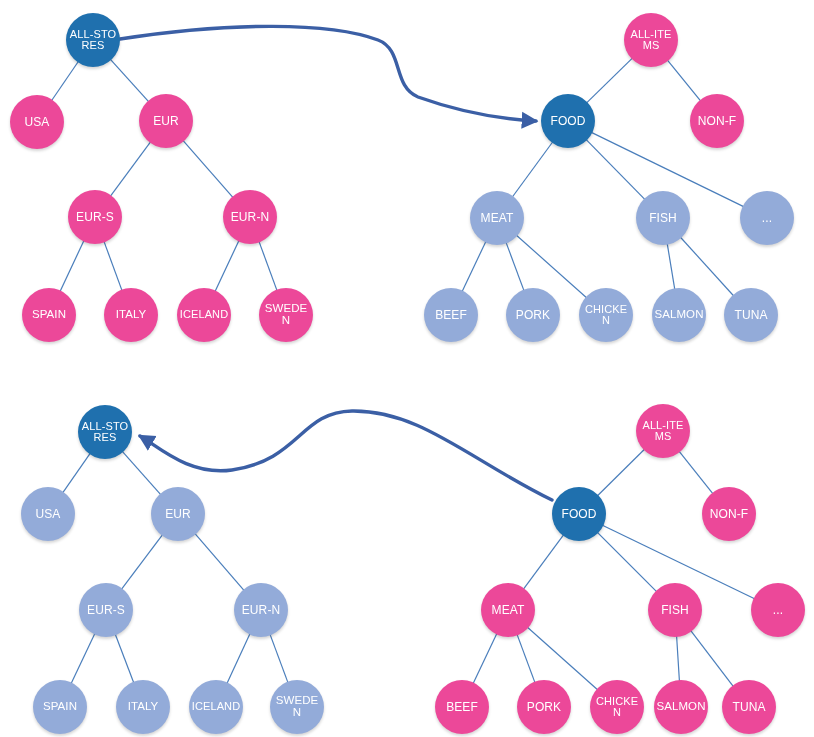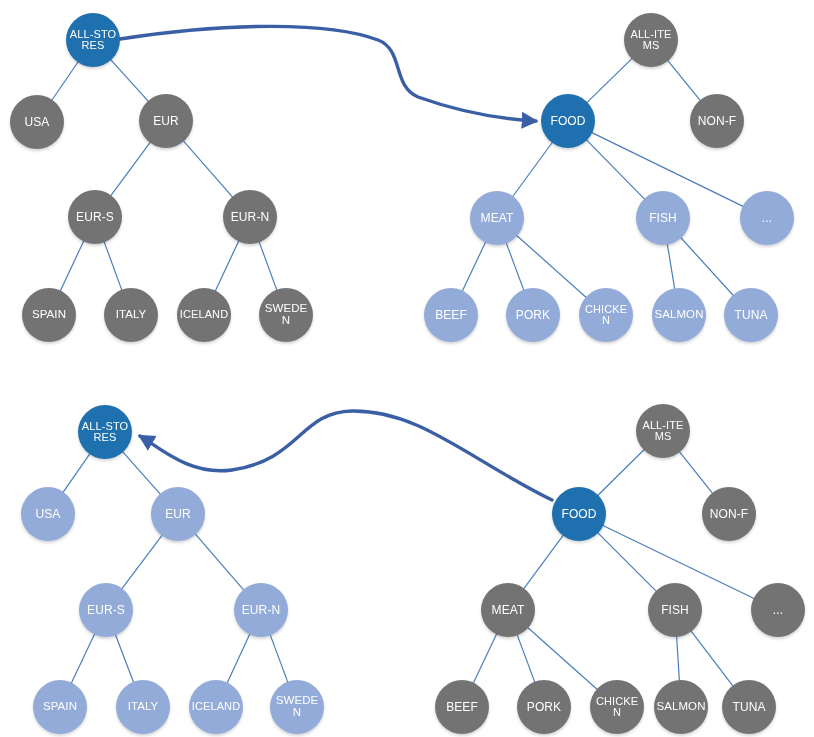--- a/index.html
+++ b/index.html
@@ -41,21 +41,21 @@
     box-shadow: 0 2px 3px rgba(0,0,0,0.17);
     user-select: none;
   }
   .node .lbl {
     display: block;
     width: 100%;
     padding: 0 2px;
     word-break: break-all;
     overflow-wrap: anywhere;
   }
-  .node.gray   { background: #737373; justify-content: center; }
+  .node.gray   { background: #ec4899; justify-content: center; }
   .node.light  { background: #93abd9; }
   .node.accent { background: #1f70ae; }
 </style>
 </head>
 <body>
 
 <div id="stage">
 
   <svg class="layer" viewBox="0 0 814 737">
     <g id="edges-group" stroke="#4a7ebb" stroke-width="1.2" fill="none">

